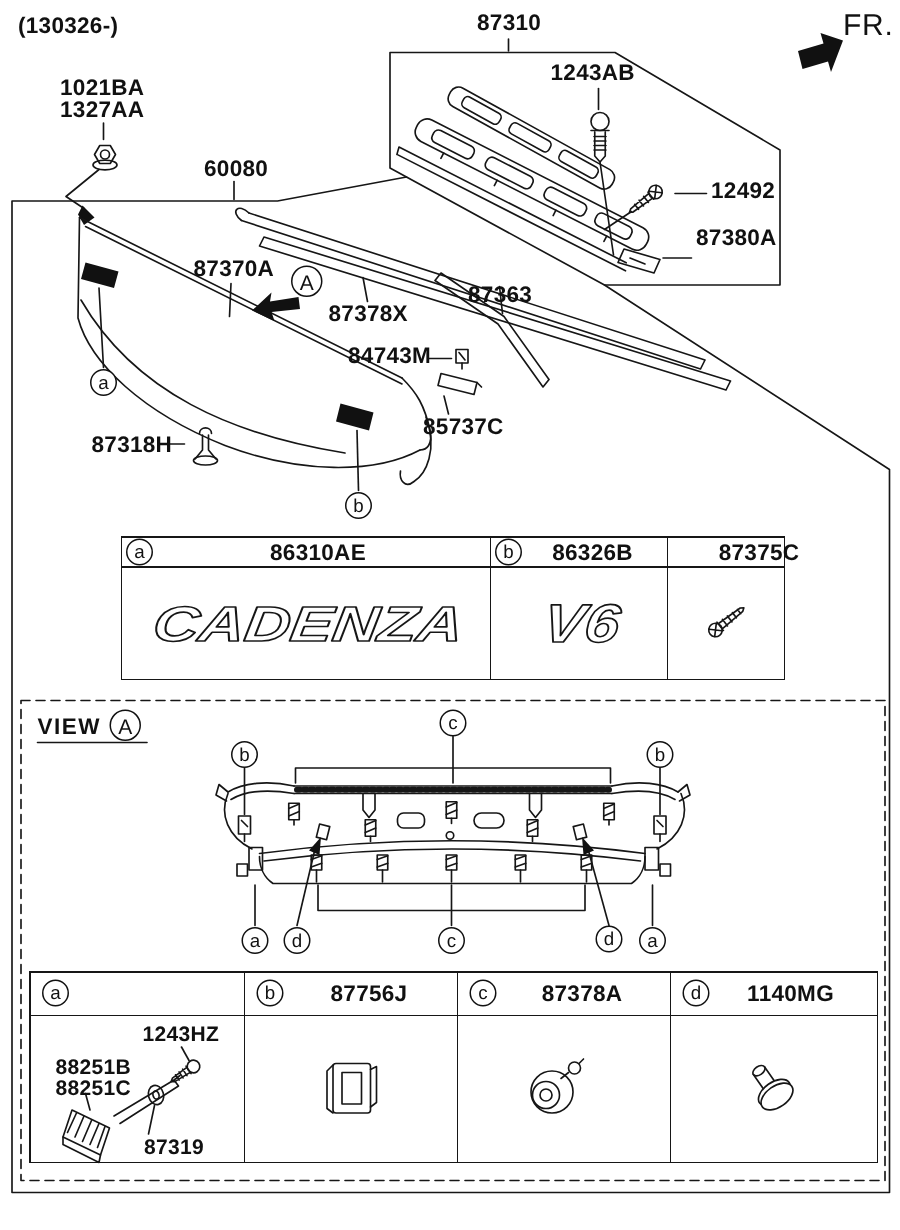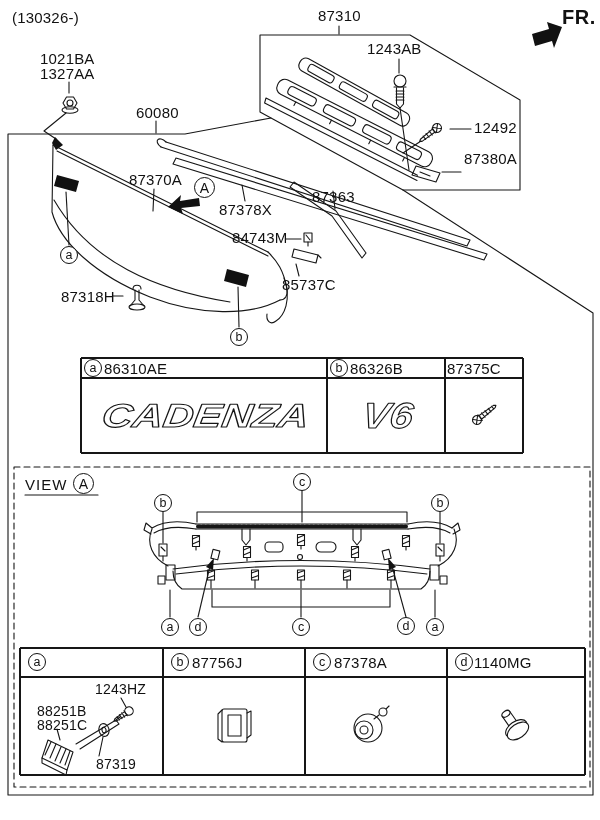--- a/index.html
+++ b/index.html
@@ -1,22 +1,22 @@
 <!DOCTYPE html>
 <html><head>
 <meta charset="utf-8">
 <style>
   html,body{margin:0;padding:0;background:#fff;}
   .canvas{position:relative;width:600px;height:820px;background:#fff;overflow:hidden;
           font-family:"Liberation Sans",sans-serif;color:#111;}
   svg.art{position:absolute;left:0;top:0;}
-  .lbl{position:absolute;font-size:15px;line-height:1;white-space:nowrap;letter-spacing:.2px;}
+  .lbl{position:absolute;font-size:15px;line-height:1;white-space:nowrap;letter-spacing:.2px;font-weight:bold;}
   .lbl.small{font-size:14px;}
-  .lbl.bold{font-weight:700;font-size:20px;letter-spacing:.5px;}
-  .lbl.center{text-align:left;}
+  .lbl.bold{font-weight:400;font-size:20px;letter-spacing:.5px;}
+  .lbl.center{text-align:center;}
   .circ{position:absolute;width:18px;height:18px;border:1.4px solid #111;border-radius:50%;
         background:#fff;box-sizing:border-box;display:flex;align-items:center;justify-content:center;
         font-size:12.5px;line-height:1;}
   .circ.big{width:21px;height:21px;font-size:14px;}
 </style>
 </head>
 <body>
 
 <div class="canvas">
 
@@ -300,21 +300,21 @@
 <span class="lbl" style="left:61px;top:289px">87318H</span>
 
 <span class="circ big" style="left:194px;top:177px">A</span>
 <span class="circ" style="left:60px;top:246px">a</span>
 <span class="circ" style="left:230px;top:328px">b</span>
 
 <span class="circ" style="left:84px;top:359px">a</span>
 <span class="lbl center" style="left:104px;top:361px;width:216px">86310AE</span>
 <span class="circ" style="left:330px;top:359px">b</span>
 <span class="lbl center" style="left:350px;top:361px;width:90px">86326B</span>
-<span class="lbl center" style="left:447px;top:361px;width:80px">87375C</span>
+<span class="lbl center" style="left:466px;top:361px;width:80px">87375C</span>
 
 <span class="lbl" style="left:25px;top:477px;letter-spacing:1px">VIEW</span>
 <span class="circ big" style="left:73px;top:473px">A</span>
 
 <span class="circ" style="left:293px;top:473px">c</span>
 <span class="circ" style="left:154px;top:494px">b</span>
 <span class="circ" style="left:431px;top:494px">b</span>
 <span class="circ" style="left:161px;top:618px">a</span>
 <span class="circ" style="left:189px;top:618px">d</span>
 <span class="circ" style="left:292px;top:618px">c</span>

